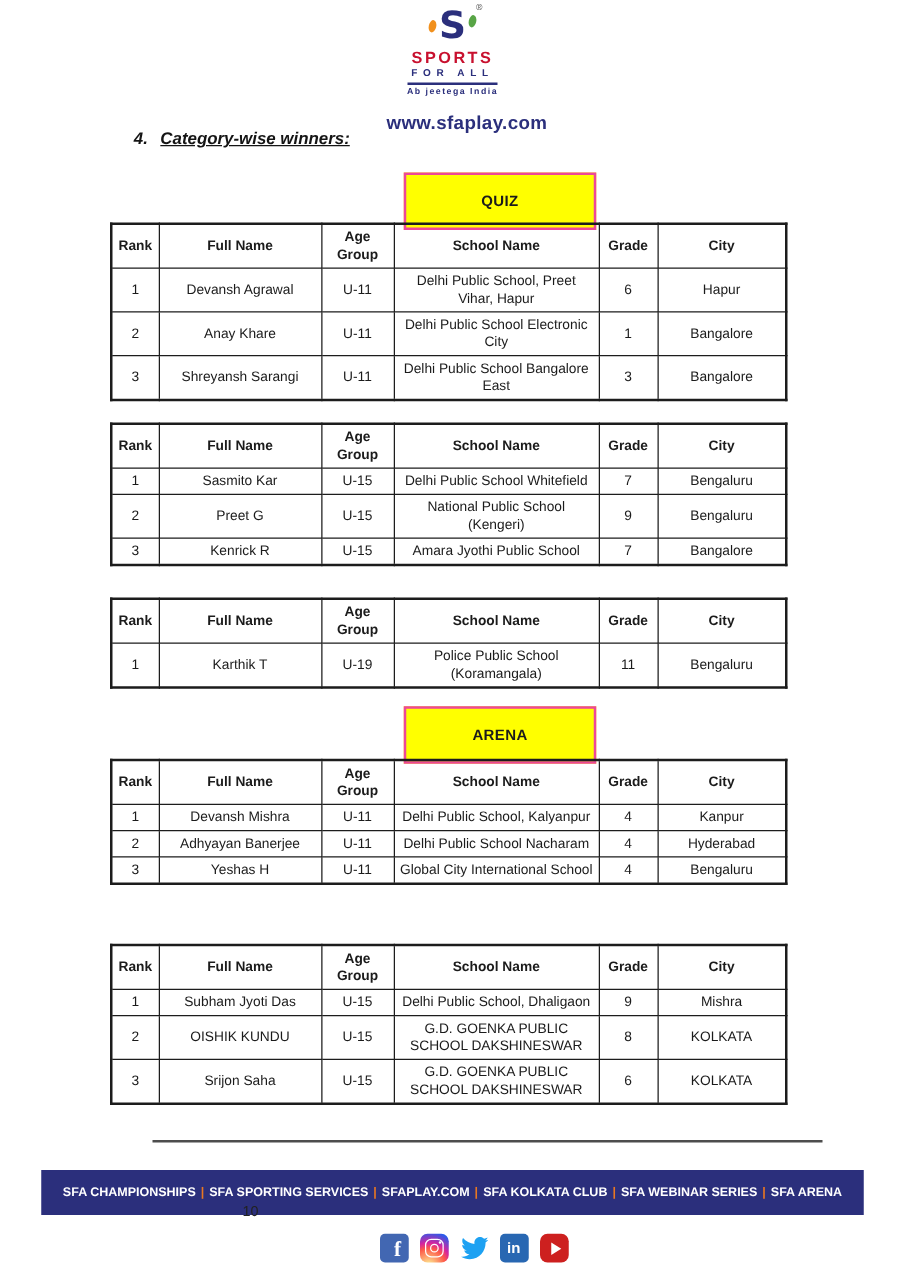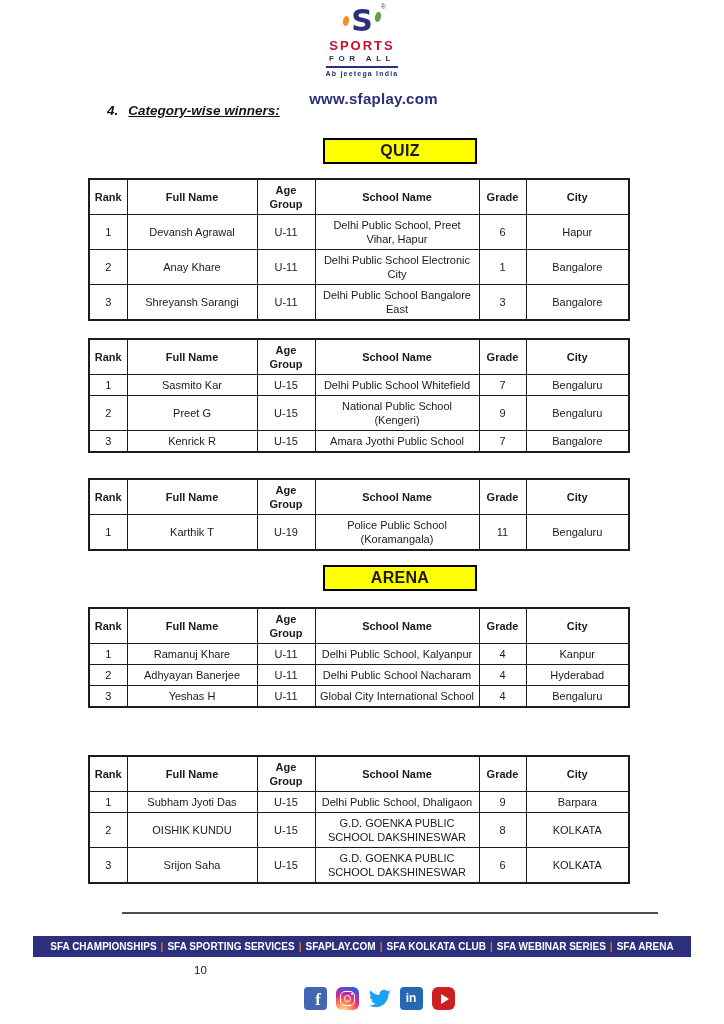--- a/index.html
+++ b/index.html
@@ -32,30 +32,30 @@
   
   .content{position:absolute;top:138px;left:88px;width:540px;height:790px;}
   .content>*{position:absolute;}
   .content>:nth-child(1){top:0;left:235px;}
   .content>:nth-child(2){top:40px;}
   .content>:nth-child(3){top:200px;}
   .content>:nth-child(4){top:340px;}
   .content>:nth-child(5){top:427px;left:235px;}
   .content>:nth-child(6){top:469px;}
   .content>:nth-child(7){top:617px;}
-  .banner{width:150px;text-align:center;background:var(--banner-yellow);border:2px solid #000000;
-          font-weight:bold;font-size:16px;padding:2px 0;letter-spacing:.3px;}
+  .banner{width:150px;text-align:center;background:var(--banner-yellow);border:2px solid #ec4899;
+          font-weight:bold;font-size:12px;padding:14px 0;letter-spacing:.3px;}
   .wtable{border-collapse:collapse;width:540px;table-layout:fixed;border:2px solid #1c1c1c;}
   .wtable th,.wtable td{border:1.5px solid #1c1c1c;text-align:center;vertical-align:middle;
           padding:3px 4px;font-size:11px;line-height:14px;word-wrap:break-word;}
   .wtable th{font-weight:bold;}
 
   
   .divider{position:absolute;top:912px;left:122px;width:536px;height:2px;background:#4d4d4d;}
-  .footer-bar{position:absolute;top:936px;left:33px;width:658px;height:21px;background:var(--navy);
+  .footer-bar{position:absolute;top:936px;left:33px;width:658px;height:36px;background:var(--navy);
           color:#fff;font-size:10px;font-weight:bold;display:flex;align-items:center;justify-content:center;white-space:nowrap;}
   .pipe{color:var(--pipe-orange);margin:0 4px;font-weight:bold;}
   .fitem{cursor:pointer;}
   .page-number{position:absolute;top:964px;left:170px;font-size:11.5px;color:#222;margin-left:24px;}
 
   
   .social-row{position:absolute;top:987px;left:0;right:0;display:flex;justify-content:center;gap:9px;transform:translateX(17px);}
   .sicon{position:relative;width:23px;height:23px;display:inline-block;cursor:pointer;}
   .fb{background:var(--facebook-blue);border-radius:4px;}
   .fb::before{content:"f";position:absolute;left:0;right:-6px;top:3px;color:#fff;font-weight:bold;
@@ -236,21 +236,21 @@
             <th>Full Name</th>
             <th>Age Group</th>
             <th>School Name</th>
             <th>Grade</th>
             <th>City</th>
           </tr>
         </thead>
         <tbody>
           <tr>
             <td>1</td>
-            <td>Ramanuj Khare</td>
+            <td>Devansh Mishra</td>
             <td>U-11</td>
             <td>Delhi Public School, Kalyanpur</td>
             <td>4</td>
             <td>Kanpur</td>
           </tr>
           <tr>
             <td>2</td>
             <td>Adhyayan Banerjee</td>
             <td>U-11</td>
             <td>Delhi Public School Nacharam</td>
@@ -286,21 +286,21 @@
             <th>City</th>
           </tr>
         </thead>
         <tbody>
           <tr>
             <td>1</td>
             <td>Subham Jyoti Das</td>
             <td>U-15</td>
             <td>Delhi Public School, Dhaligaon</td>
             <td>9</td>
-            <td>Barpara</td>
+            <td>Mishra</td>
           </tr>
           <tr>
             <td>2</td>
             <td>OISHIK KUNDU</td>
             <td>U-15</td>
             <td>G.D. GOENKA PUBLIC SCHOOL DAKSHINESWAR</td>
             <td>8</td>
             <td>KOLKATA</td>
           </tr>
           <tr>

